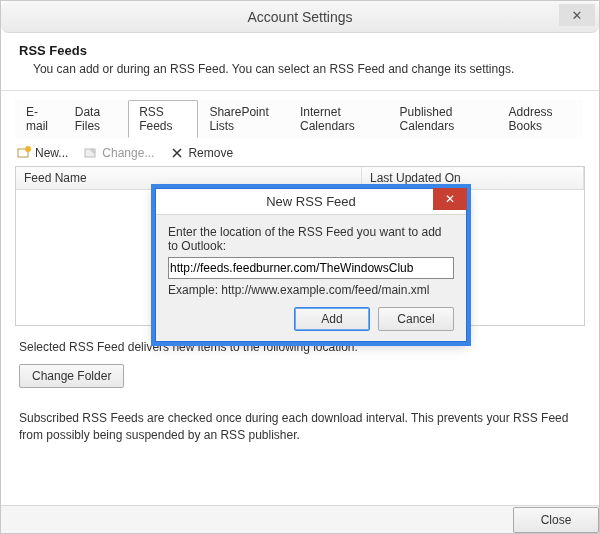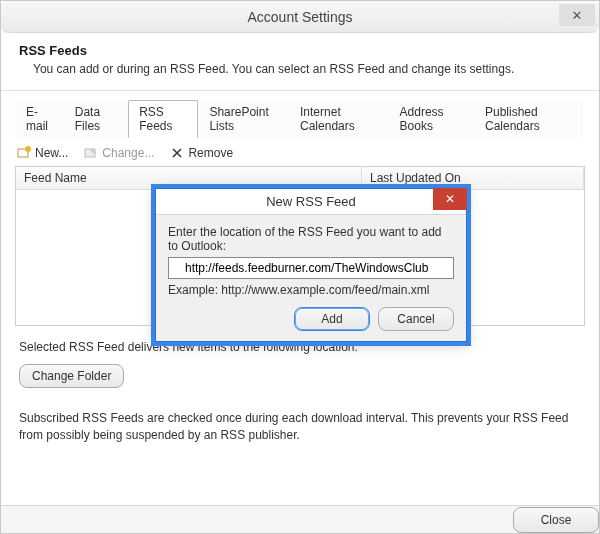--- a/index.html
+++ b/index.html
@@ -125,21 +125,21 @@
     font-size: 12px;
     color: #333;
   }
   .btn {
     background: linear-gradient(#f8f8f8, #e8e8e8);
     border: 1px solid #aaa;
     padding: 4px 12px;
     font-size: 12px;
     font-family: inherit;
     color: #333;
-    border-radius: 8px;
+    border-radius: 2px;
     min-width: 70px;
     cursor: default;
   }
   .info-text {
     padding: 4px 18px 0 18px;
     font-size: 12px;
     color: #333;
     line-height: 1.4;
   }
   .footer-bar {
@@ -196,21 +196,21 @@
     padding: 10px 12px 10px 12px;
   }
   .dialog-body .label {
     font-size: 12px;
     color: #333;
     margin-bottom: 4px;
   }
   .dialog-body input[type=text] {
     width: 100%;
     border: 1px solid #888;
-    padding: 3px 16px;
+    padding: 3px 1px;
     font-family: inherit;
     font-size: 12px;
     color: #000;
     background: #fff;
   }
   .dialog-body .example {
     font-size: 12px;
     color: #333;
     margin-top: 4px;
   }
@@ -241,22 +241,22 @@
   <div class="desc">You can add or during an RSS Feed. You can select an RSS Feed and change its settings.</div>
 </div>
 
 <div class="tabs-wrap">
   <div class="tabs">
     <div class="tab"><span>E-mail</span></div>
     <div class="tab"><span>Data Files</span></div>
     <div class="tab active"><span>RSS Feeds</span></div>
     <div class="tab"><span>SharePoint Lists</span></div>
     <div class="tab"><span>Internet Calendars</span></div>
+    <div class="tab"><span>Published Calendars</span></div>
     <div class="tab"><span>Address Books</span></div>
-    <div class="tab"><span>Published Calendars</span></div>
   </div>
 </div>
 
 <div class="toolbar">
   <div class="tb-item">
     <span class="icon-small">
       <svg width="14" height="14" viewBox="0 0 14 14">
           <rect x="1" y="3" width="10" height="8" fill="#fff" stroke="#b59a4a" stroke-width="1"></rect>
           <circle cx="11" cy="3" r="3" fill="#f5b32b"></circle>
         </svg>

